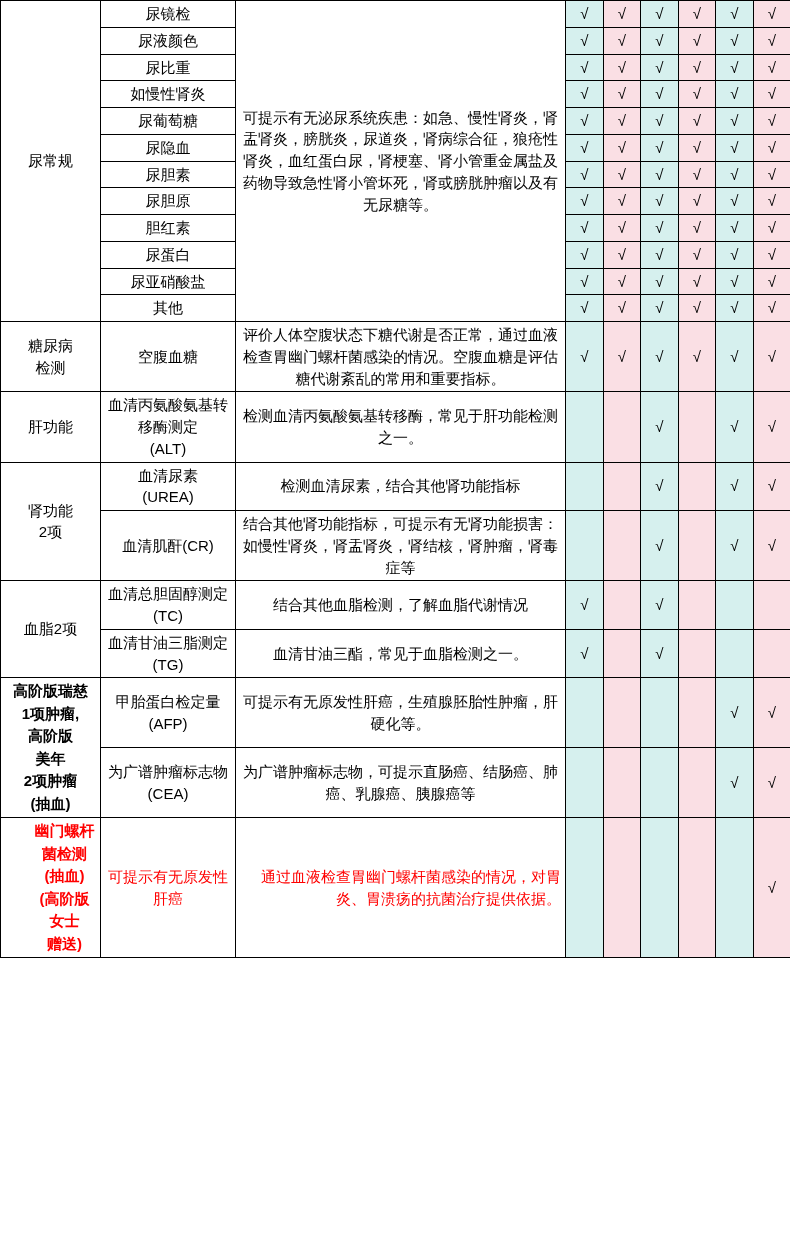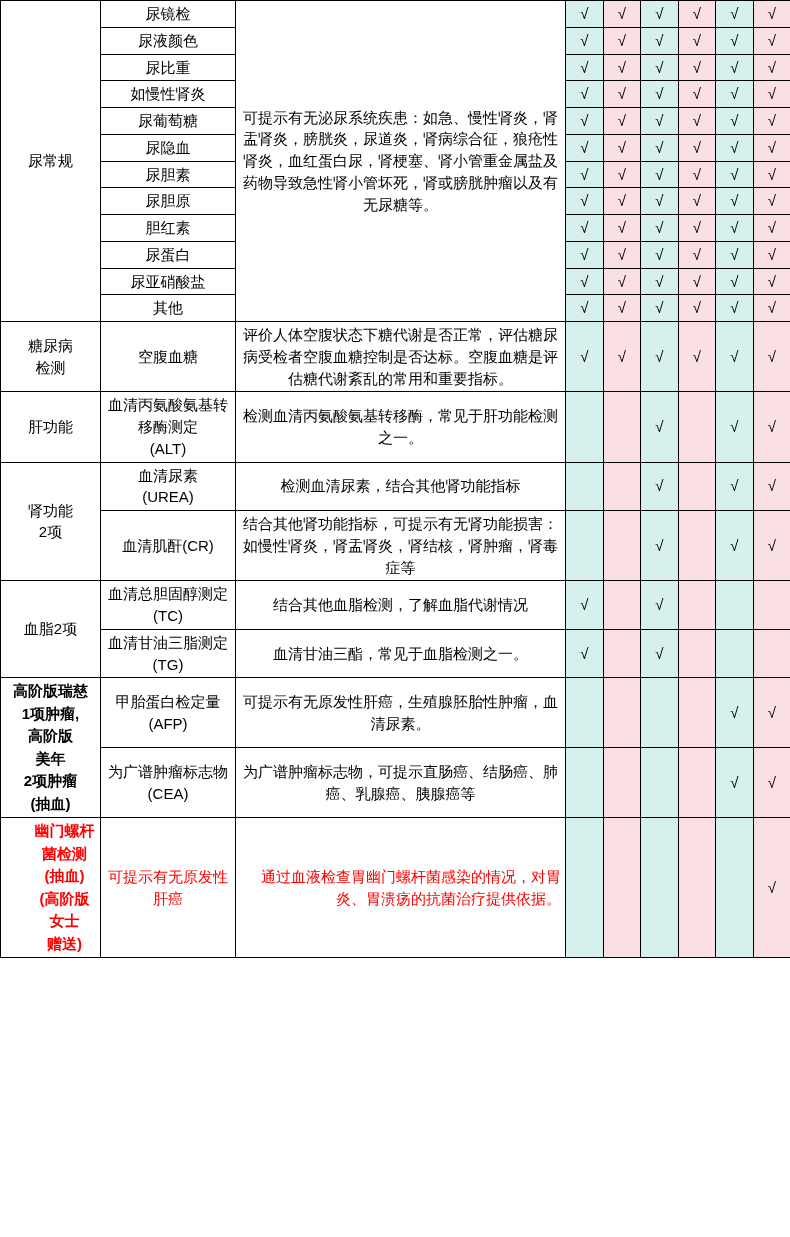--- a/index.html
+++ b/index.html
@@ -179,21 +179,21 @@
         <td class="chk tint-b"><span class="mark">√</span></td>
         <td class="chk tint-a"><span class="mark">√</span></td>
         <td class="chk tint-b"><span class="mark">√</span></td>
         <td class="chk tint-a"><span class="mark">√</span></td>
         <td class="chk tint-b"><span class="mark">√</span></td>
       </tr>
       <tr>
         <td class="cat nowrapcat" rowspan="1">糖尿病
 检测</td>
         <td class="item nowrapcat">空腹血糖</td>
-        <td class="desc">评价人体空腹状态下糖代谢是否正常，评估糖尿病受检者空腹血糖控制是否达标。空腹血糖是评估糖代谢紊乱的常用和重要指标。</td>
+        <td class="desc">评价人体空腹状态下糖代谢是否正常，通过血液检查胃幽门螺杆菌感染的情况。空腹血糖是评估糖代谢紊乱的常用和重要指标。</td>
         <td class="chk tint-a"><span class="mark">√</span></td>
         <td class="chk tint-b"><span class="mark">√</span></td>
         <td class="chk tint-a"><span class="mark">√</span></td>
         <td class="chk tint-b"><span class="mark">√</span></td>
         <td class="chk tint-a"><span class="mark">√</span></td>
         <td class="chk tint-b"><span class="mark">√</span></td>
       </tr>
       <tr>
         <td class="cat nowrapcat" rowspan="1">肝功能</td>
         <td class="item nowrapcat">血清丙氨酸氨基转移酶测定
@@ -251,21 +251,21 @@
         <td class="chk tint-b"></td>
       </tr>
       <tr>
         <td class="cat nowrapcat bold" rowspan="2">高阶版瑞慈
 1项肿瘤,
 高阶版
 美年
 2项肿瘤
 (抽血)</td>
         <td class="item nowrapcat">甲胎蛋白检定量(AFP)</td>
-        <td class="desc">可提示有无原发性肝癌，生殖腺胚胎性肿瘤，血清尿素。</td>
+        <td class="desc">可提示有无原发性肝癌，生殖腺胚胎性肿瘤，肝硬化等。</td>
         <td class="chk tint-a"></td>
         <td class="chk tint-b"></td>
         <td class="chk tint-a"></td>
         <td class="chk tint-b"></td>
         <td class="chk tint-a"><span class="mark">√</span></td>
         <td class="chk tint-b"><span class="mark">√</span></td>
       </tr>
       <tr>
         <td class="item nowrapcat">为广谱肿瘤标志物(CEA)</td>
         <td class="desc">为广谱肿瘤标志物，可提示直肠癌、结肠癌、肺癌、乳腺癌、胰腺癌等</td>

